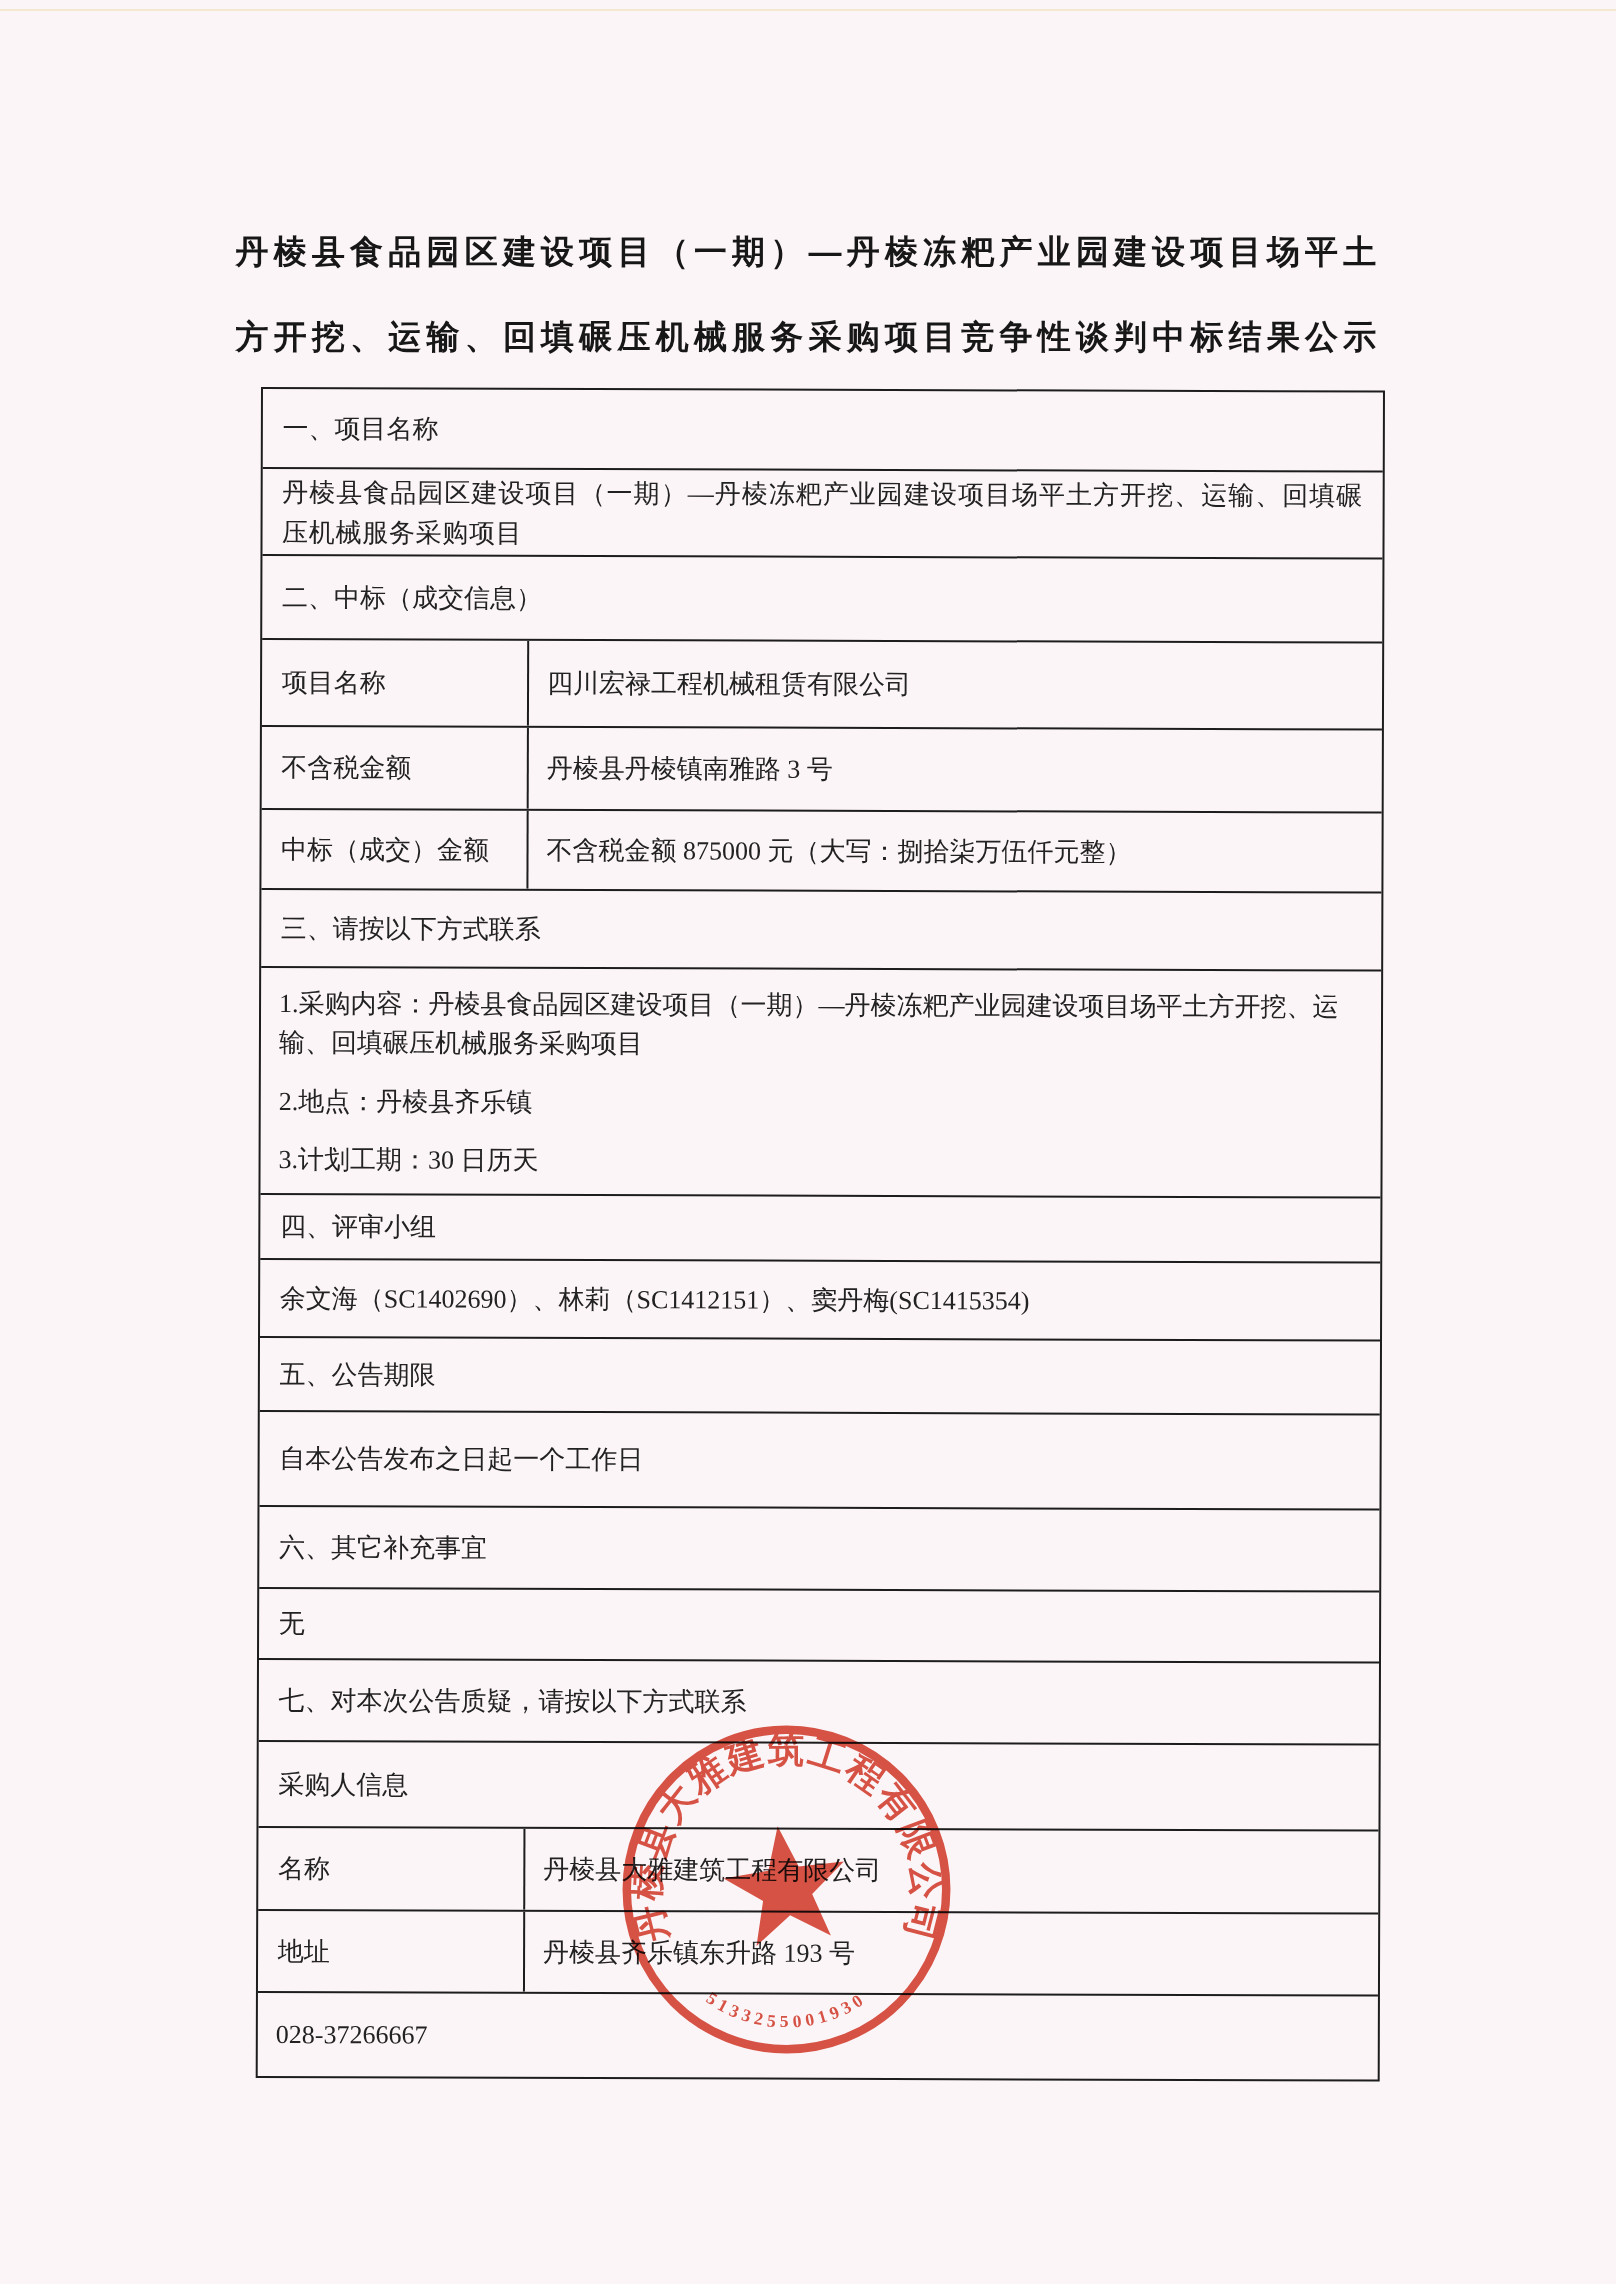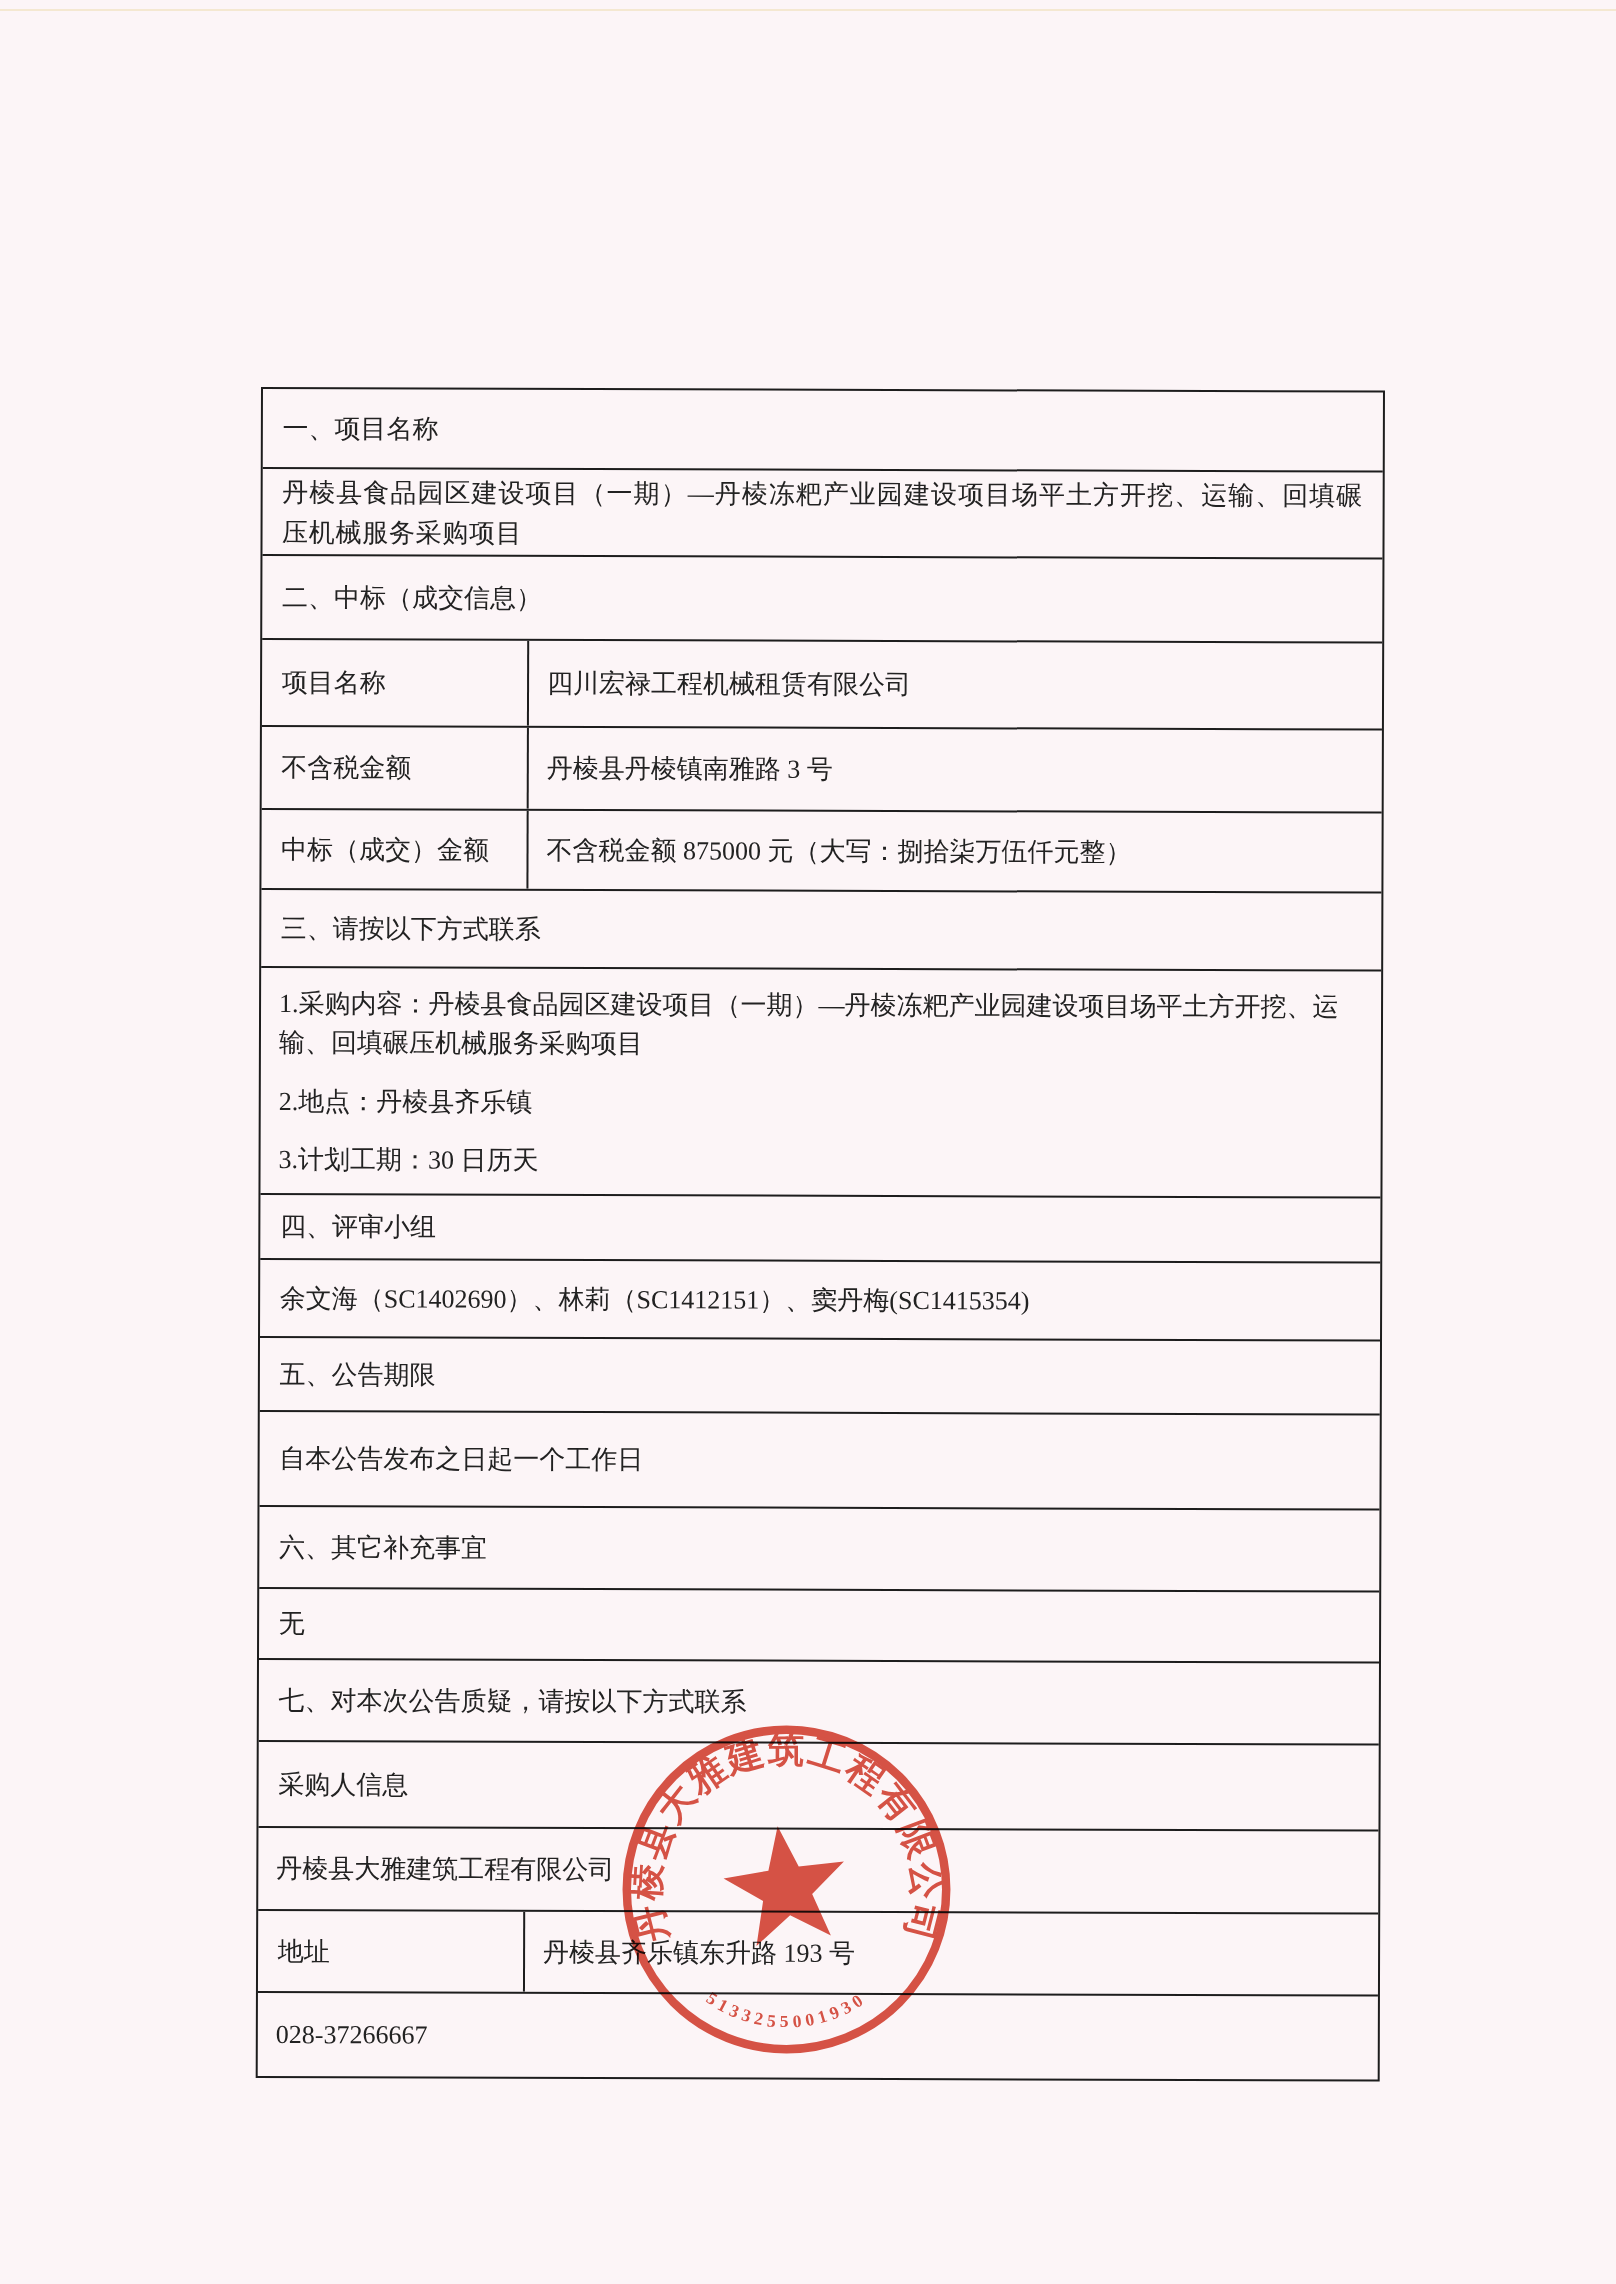--- a/index.html
+++ b/index.html
@@ -107,20 +107,24 @@
     letter-spacing: 7px;
   }
 </style>
 </head>
 <body>
 
 <div class="page">
 
   <div class="scan-edge"></div>
 
+  <div class="doc-title">
+    <div>丹棱县食品园区建设项目（一期）—丹棱冻粑产业园建设项目场平土</div>
+    <div>方开挖、运输、回填碾压机械服务采购项目竞争性谈判中标结果公示</div>
+  </div>
 
   <div class="tbl">
 
     <div class="row" style="height:78px">
       <span class="pad">一、项目名称</span>
     </div>
 
     <div class="row" style="height:87px">
       <span class="wraprow">丹棱县食品园区建设项目（一期）—丹棱冻粑产业园建设项目场平土方开挖、运输、回填碾压机械服务采购项目</span>
     </div>
@@ -182,20 +186,21 @@
 
     <div class="row" style="height:82px">
       <span class="pad">七、对本次公告质疑，请按以下方式联系</span>
     </div>
 
     <div class="row" style="height:86px">
       <span class="pad">采购人信息</span>
     </div>
 
     <div class="row" style="height:83px">
+      <div class="cell label">名称</div>
       <div class="cell value">丹棱县大雅建筑工程有限公司</div>
     </div>
 
     <div class="row" style="height:82px">
       <div class="cell label">地址</div>
       <div class="cell value">丹棱县齐乐镇东升路 193 号</div>
     </div>
 
     <div class="row" style="height:85px">
       <div class="cell value">028-37266667</div>

